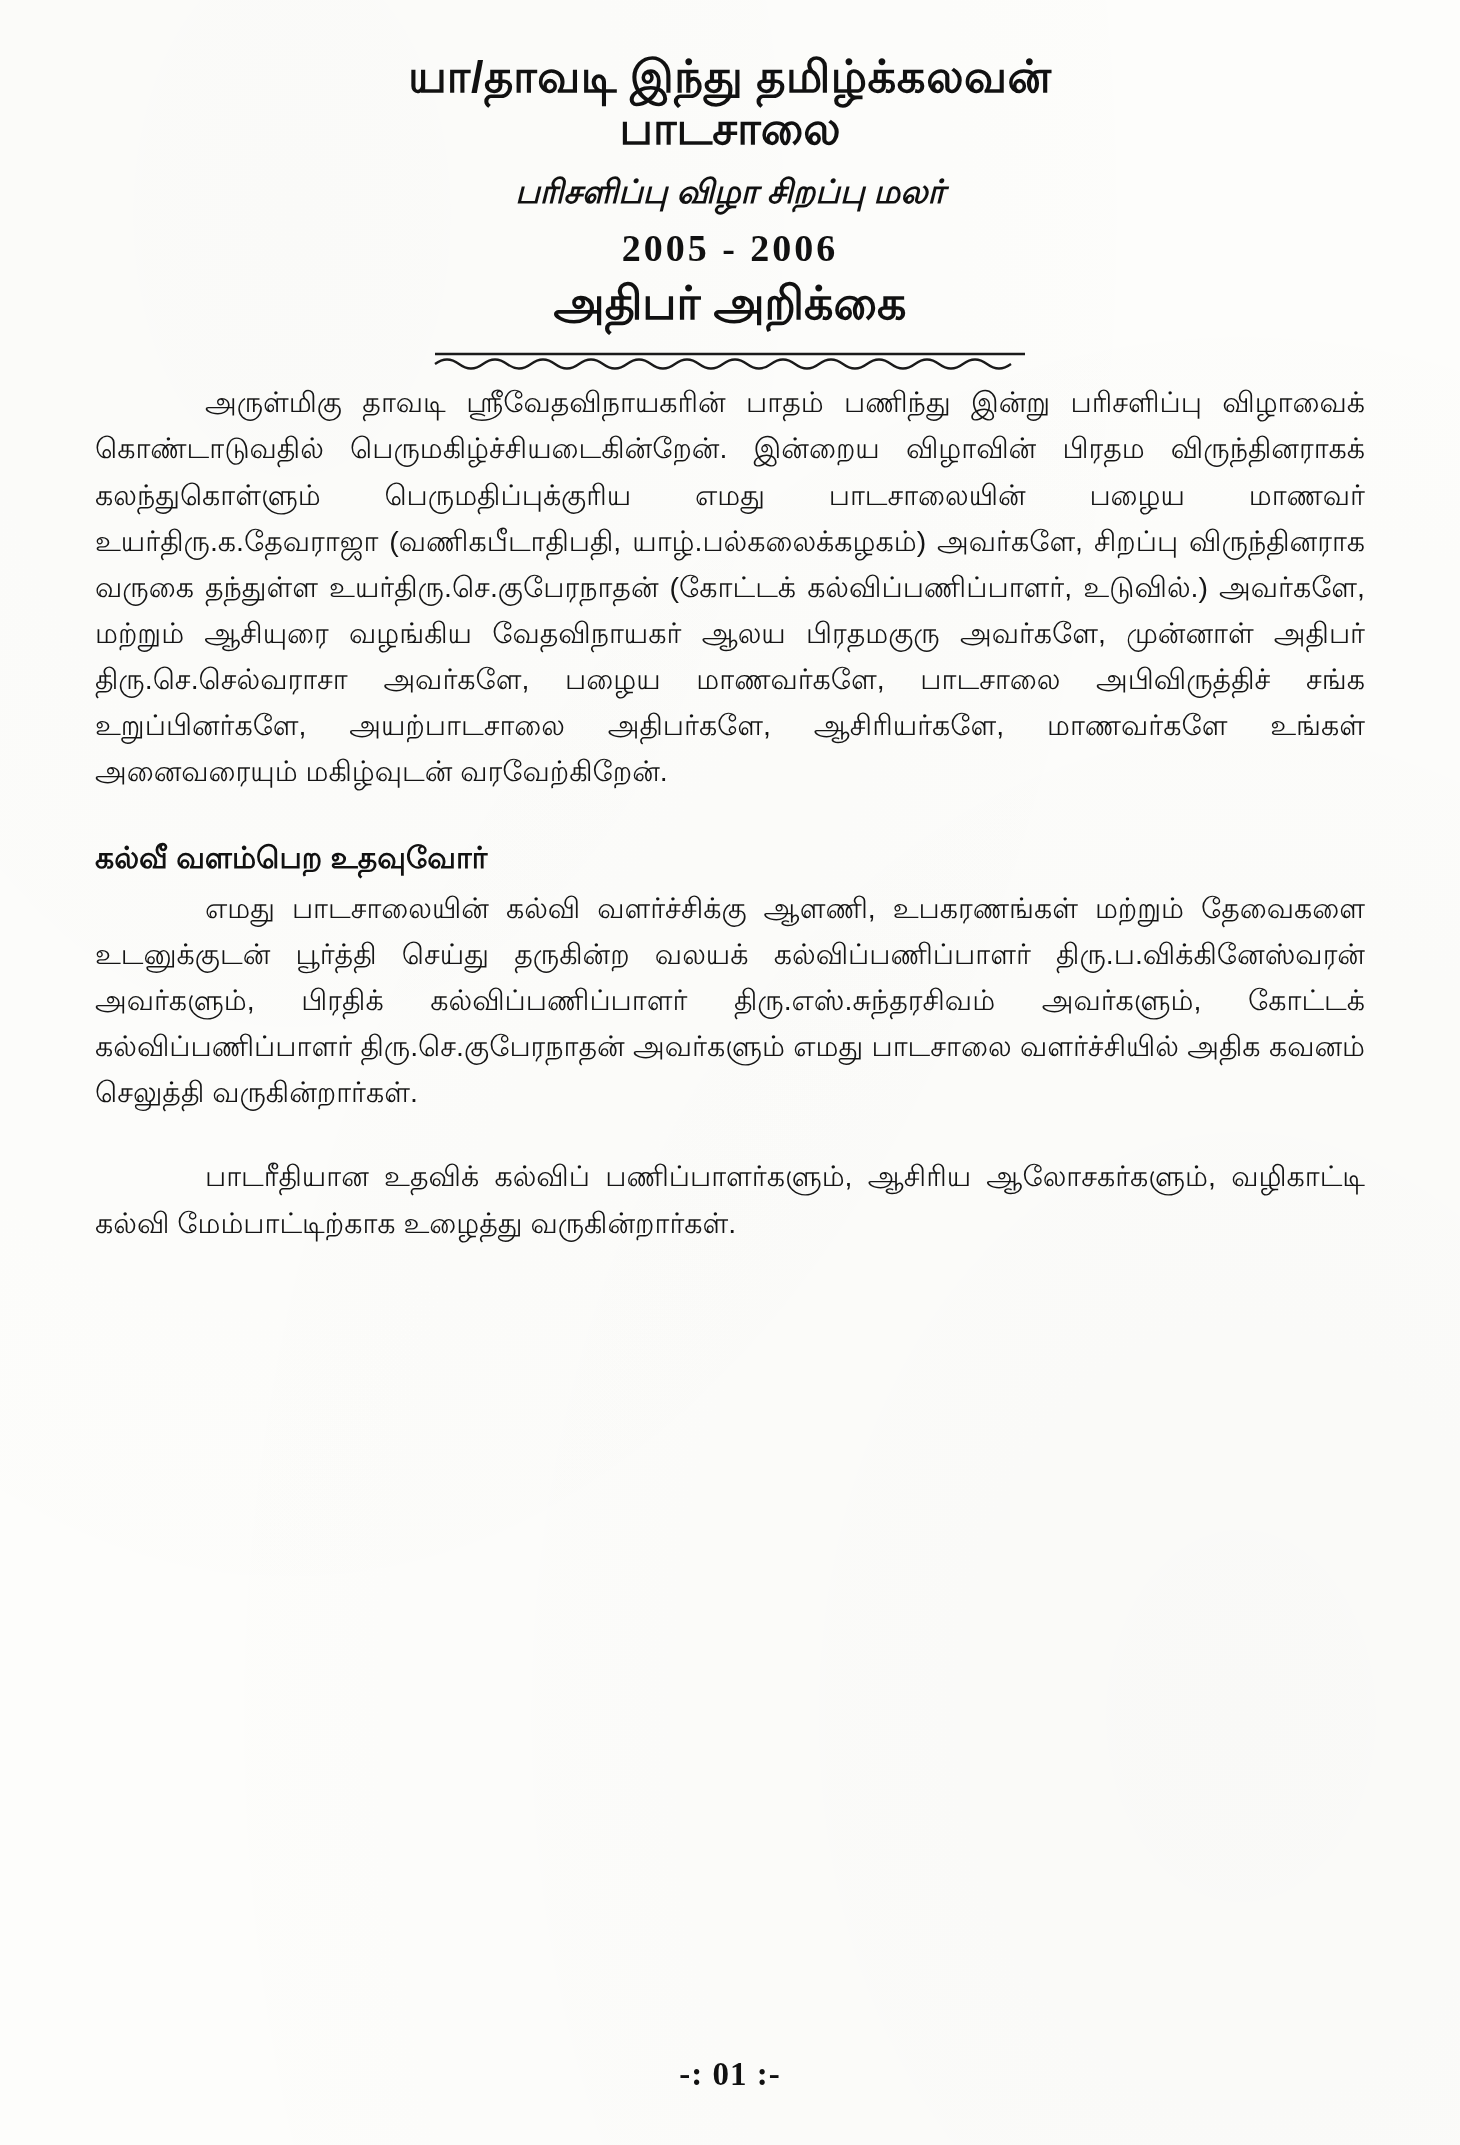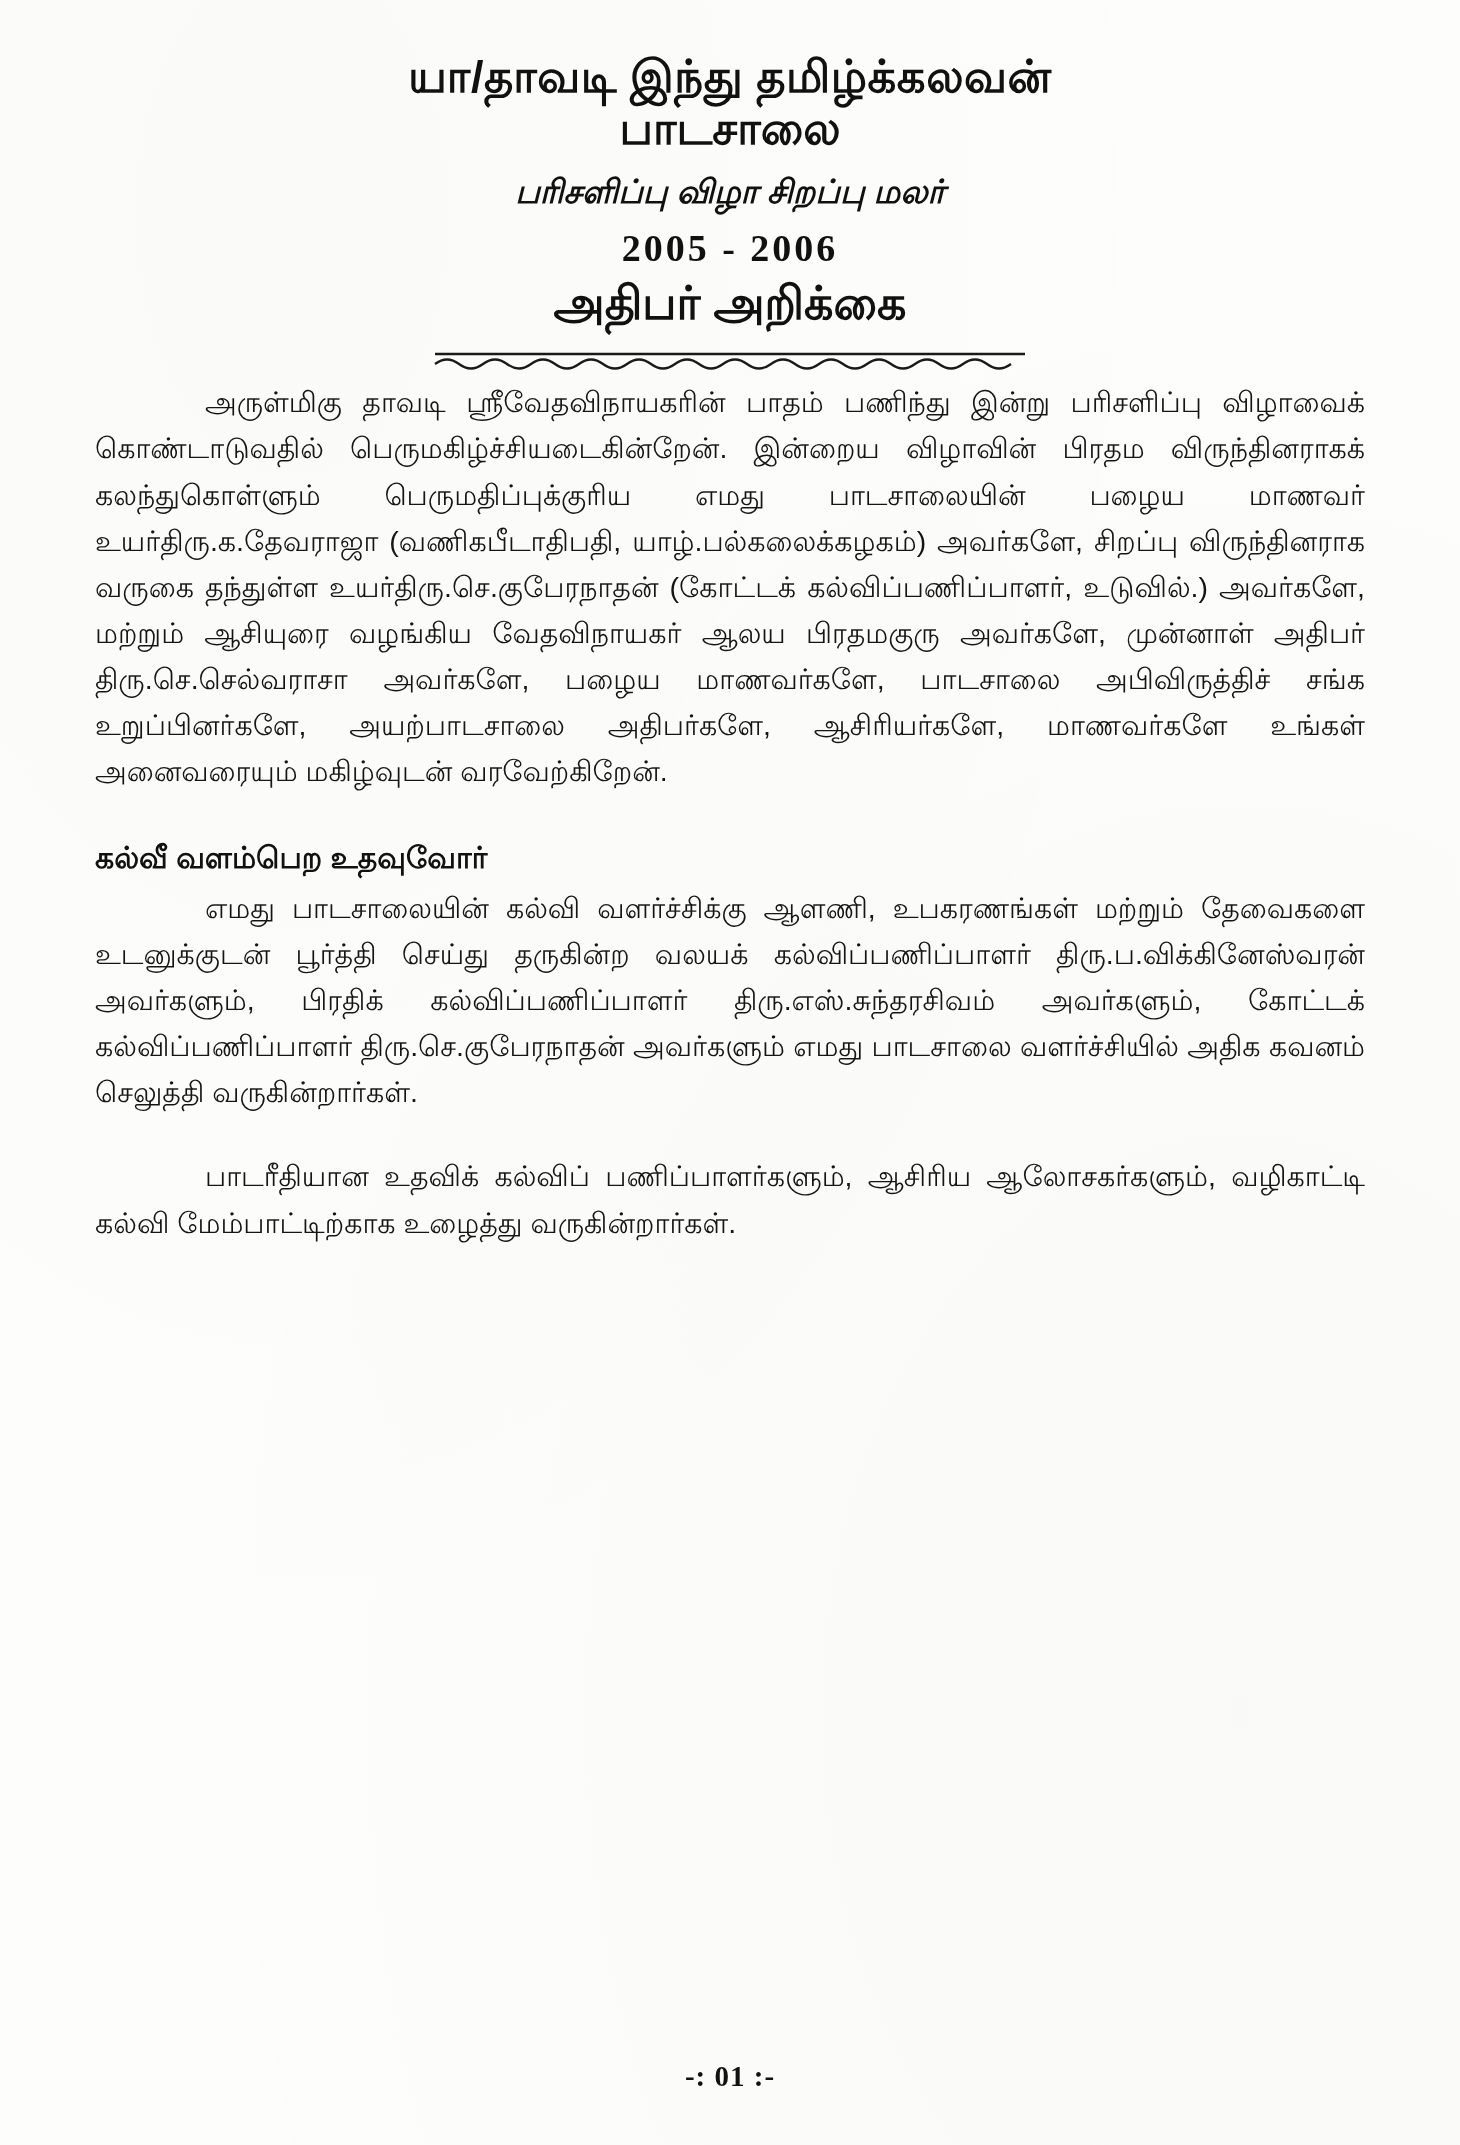--- a/index.html
+++ b/index.html
@@ -104,21 +104,21 @@
   .gap {
     height: 38px;
   }
   .footer {
     position: absolute;
     left: 0;
     right: 0;
     bottom: 52px;
     text-align: center;
     font-family: "Liberation Serif", serif;
-    font-size: 29px;
+    font-size: 33px;
     font-weight: bold;
     color: #111;
     letter-spacing: 1px;
   }
 </style>
 </head>
 <body>
 
 <div class="page">
 

